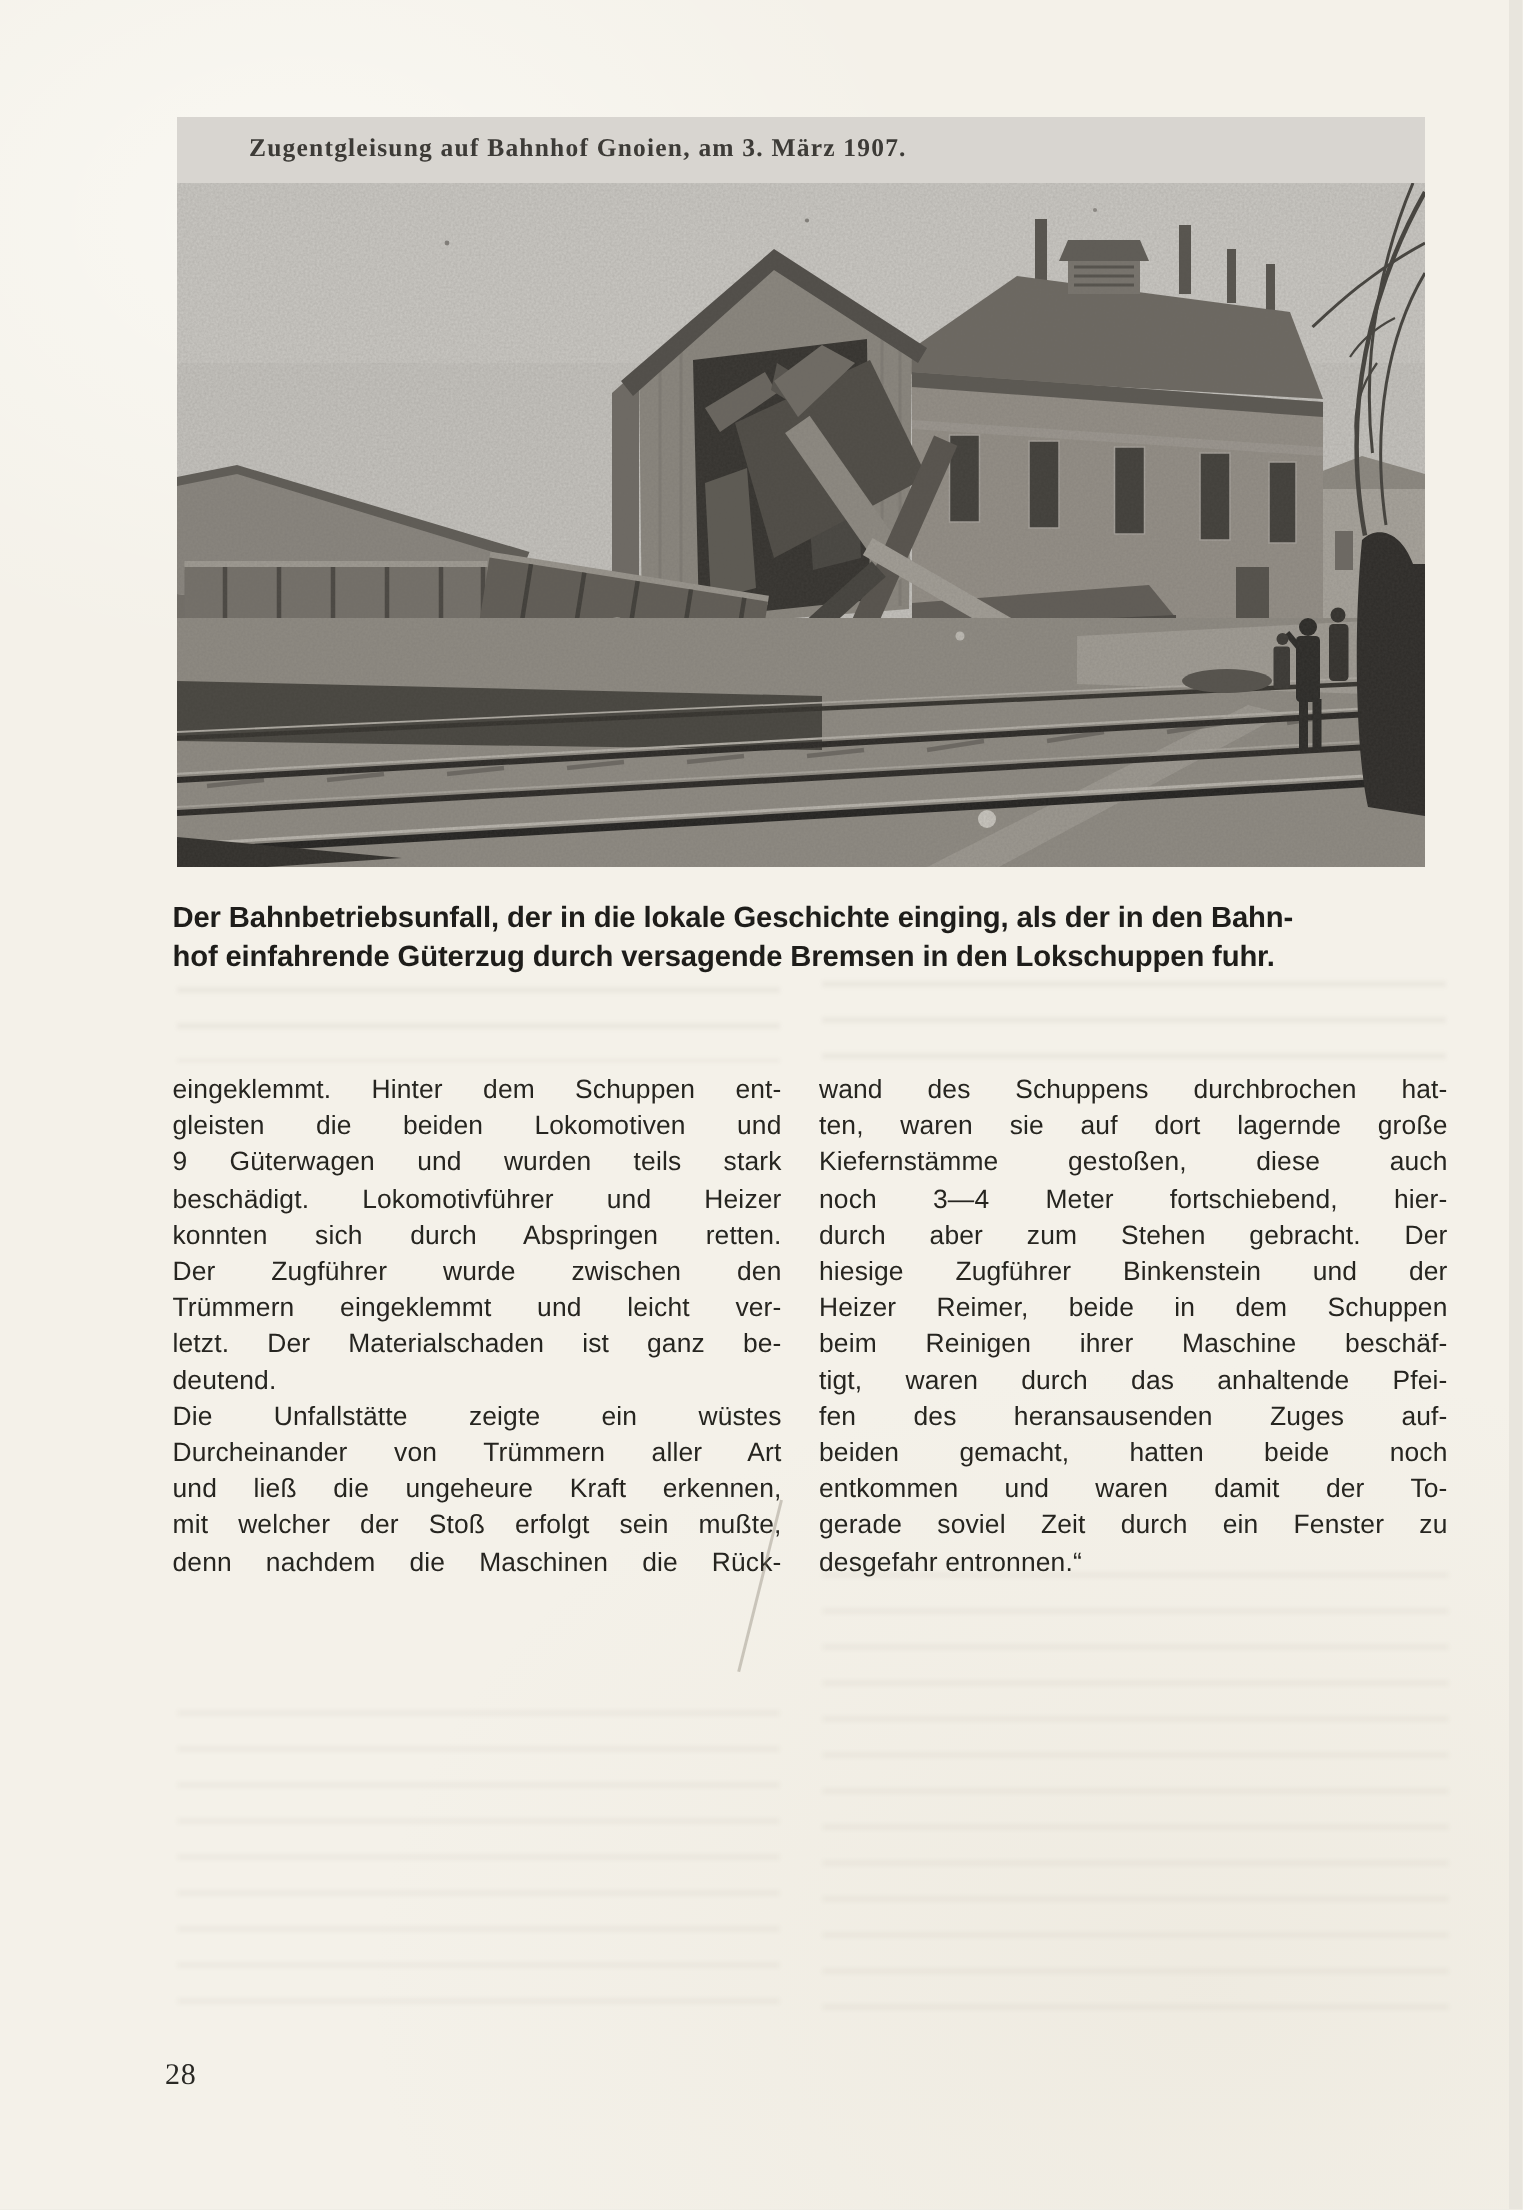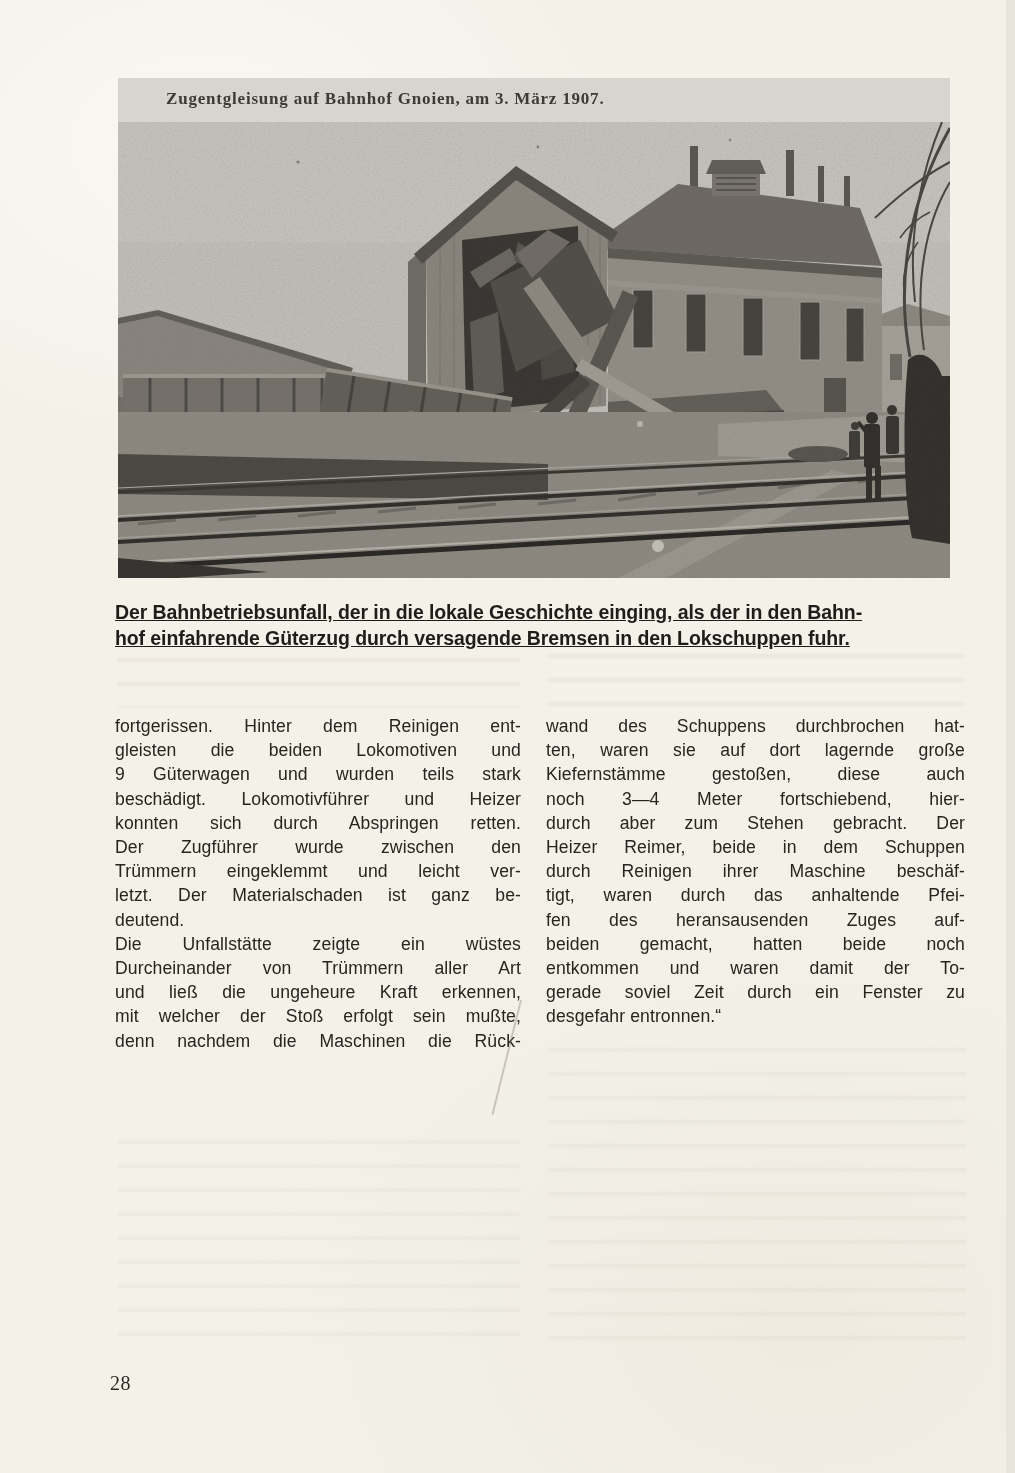--- a/index.html
+++ b/index.html
@@ -24,21 +24,21 @@
     white-space:nowrap;
   }
   .photo-svg{display:block;width:832px;height:456px;}
 
   
   .caption{
     position:absolute;left:115px;top:599px;width:852px;
     font-weight:bold;font-size:19.5px;line-height:26px;
     letter-spacing:-0.1px;color:#1e1d1a;
   }
-  .caption-lines .line{text-align:left;text-align-last:left;text-decoration:underline;}
+  .caption-lines .line{text-align:left;text-align-last:left;}
 
   
   .column{
     position:absolute;top:714px;
     font-size:17.6px;line-height:24.2px;color:#262520;
     letter-spacing:0.1px;
   }
   .column-left{left:115px;width:406px;}
   .column-right{left:546px;width:419px;}
   .para{margin:0;}
@@ -281,21 +281,21 @@
     </svg>
   </div>
 
   <div class="caption caption-lines">
       <div class="line">Der Bahnbetriebsunfall, der in die lokale Geschichte einging, als der in den Bahn-</div>
       <div class="line">hof einfahrende Güterzug durch versagende Bremsen in den Lokschuppen fuhr.</div>
     </div>
 
   <div class="column column-left">
     <div class="para">
-        <div class="line">fortgerissen. Hinter dem Reinigen ent-</div>
+        <div class="line">eingeklemmt. Hinter dem Schuppen ent-</div>
         <div class="line">gleisten die beiden Lokomotiven und</div>
         <div class="line">9 Güterwagen und wurden teils stark</div>
         <div class="line">beschädigt. Lokomotivführer und Heizer</div>
         <div class="line">konnten sich durch Abspringen retten.</div>
         <div class="line">Der Zugführer wurde zwischen den</div>
         <div class="line">Trümmern eingeklemmt und leicht ver-</div>
         <div class="line">letzt. Der Materialschaden ist ganz be-</div>
         <div class="line no-just">deutend.</div>
       </div>
     <div class="para">
@@ -306,22 +306,23 @@
         <div class="line">denn nachdem die Maschinen die Rück-</div>
       </div>
   </div>
   <div class="column column-right">
     <div class="para">
         <div class="line">wand des Schuppens durchbrochen hat-</div>
         <div class="line">ten, waren sie auf dort lagernde große</div>
         <div class="line">Kiefernstämme gestoßen, diese auch</div>
         <div class="line">noch 3—4 Meter fortschiebend, hier-</div>
         <div class="line">durch aber zum Stehen gebracht. Der</div>
+        <div class="line">hiesige Zugführer Binkenstein und der</div>
         <div class="line">Heizer Reimer, beide in dem Schuppen</div>
-        <div class="line">durch Reinigen ihrer Maschine beschäf-</div>
+        <div class="line">beim Reinigen ihrer Maschine beschäf-</div>
         <div class="line">tigt, waren durch das anhaltende Pfei-</div>
         <div class="line">fen des heransausenden Zuges auf-</div>
         <div class="line">beiden gemacht, hatten beide noch</div>
         <div class="line">entkommen und waren damit der To-</div>
         <div class="line">gerade soviel Zeit durch ein Fenster zu</div>
         <div class="line no-just">desgefahr entronnen.“</div>
       </div>
   </div>
 
   <div class="ghost" style="left:118px;top:658px;width:402px;height:50px;"></div>

